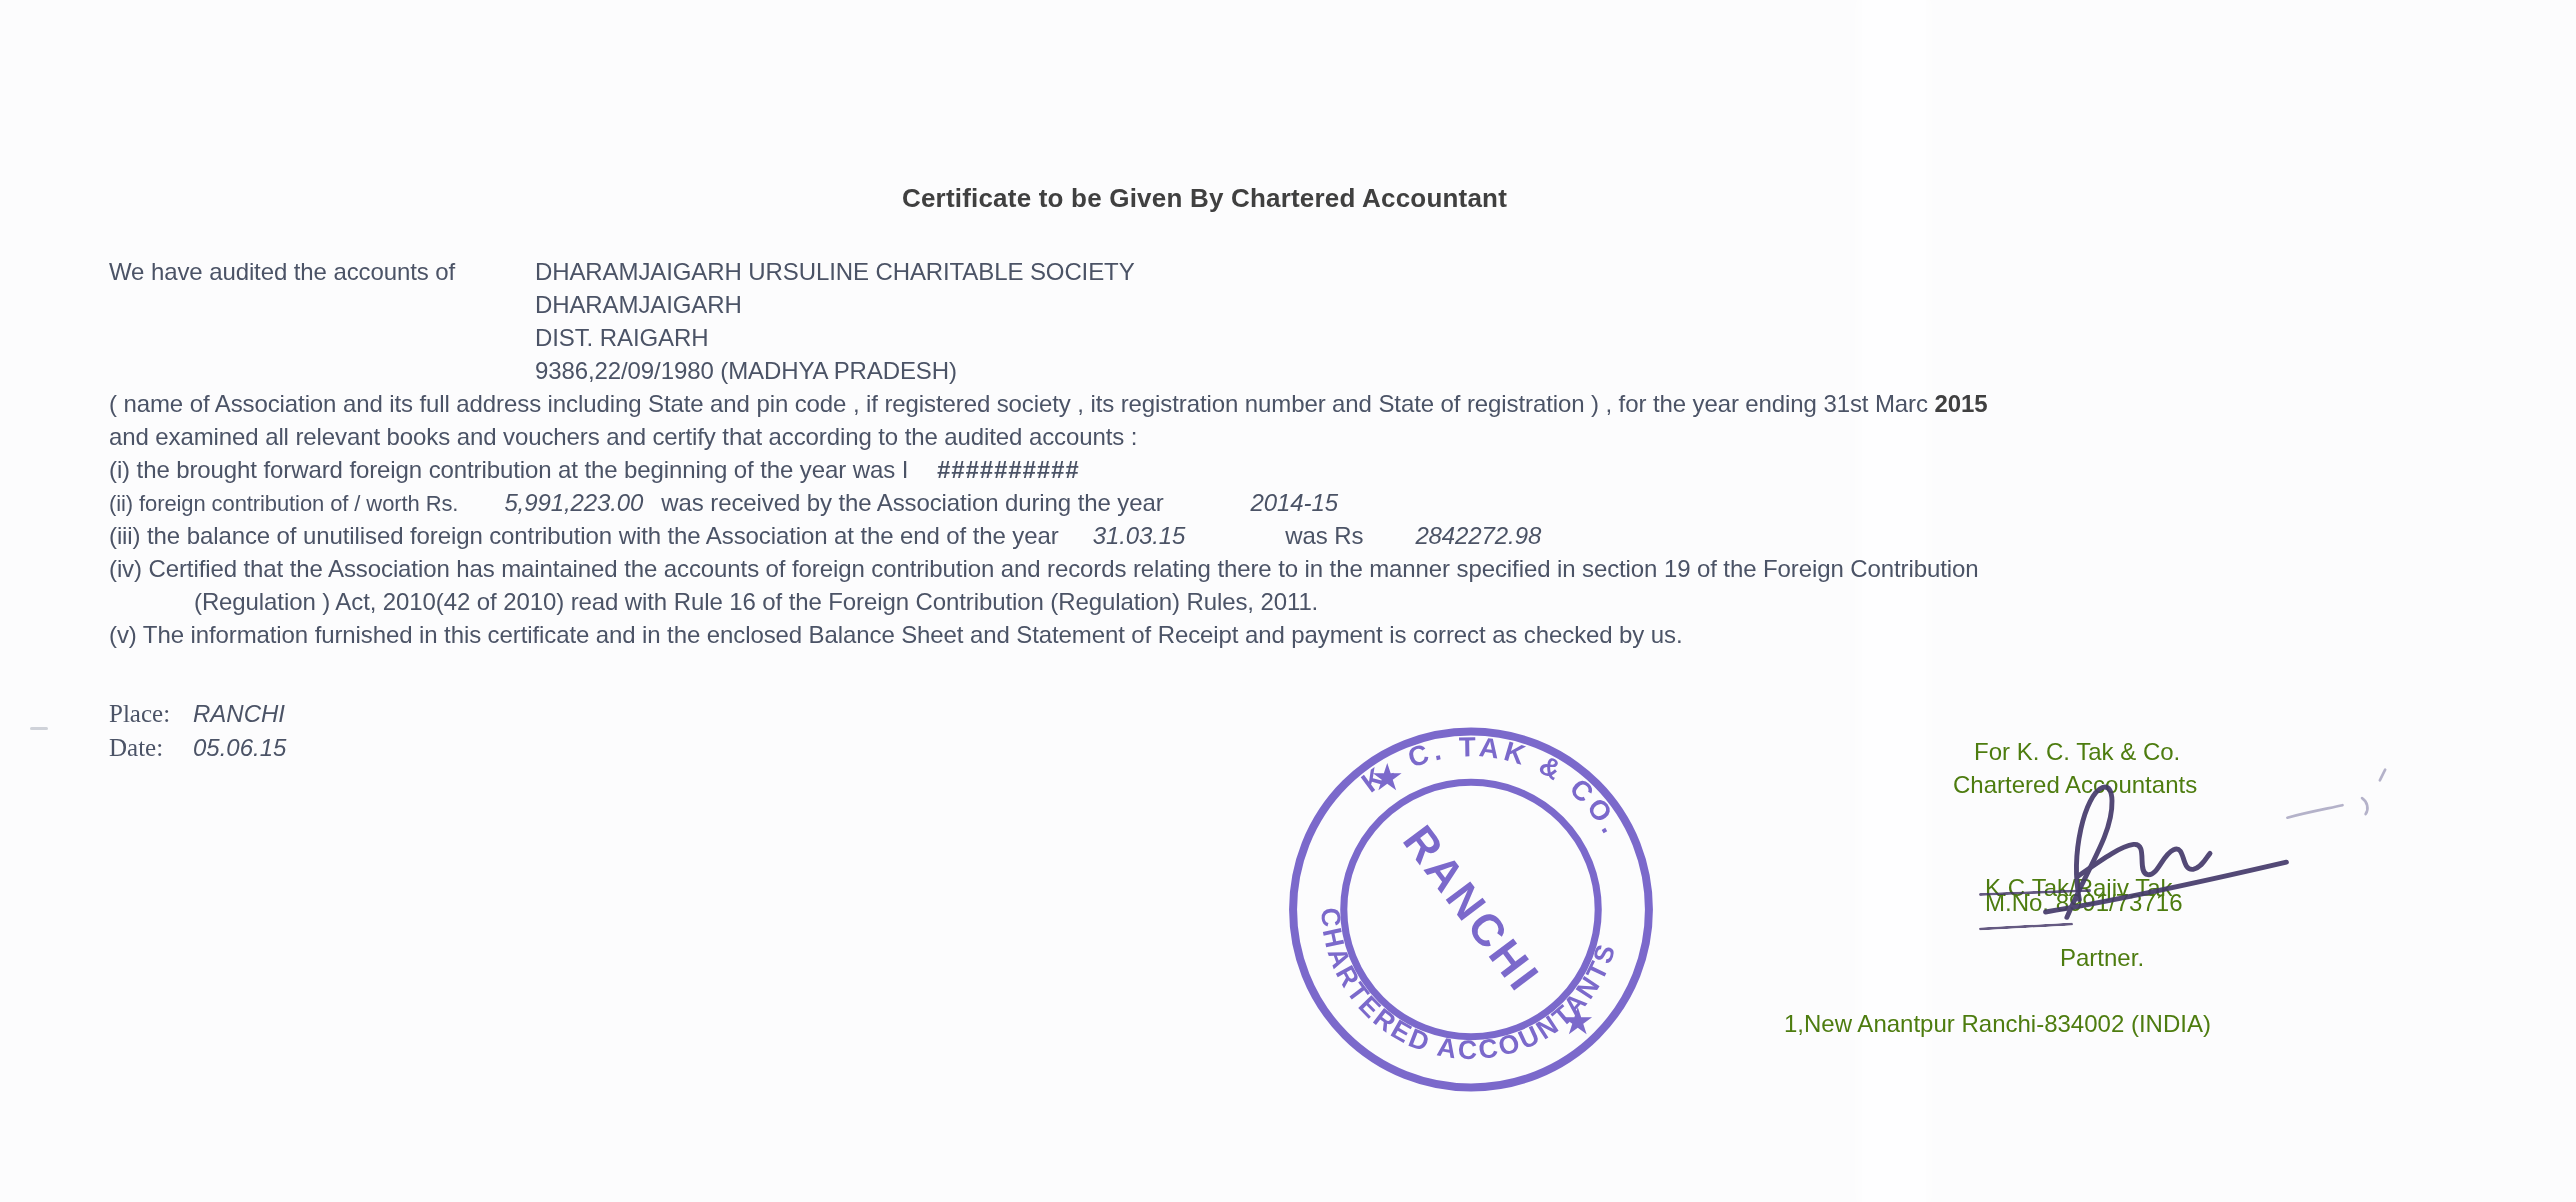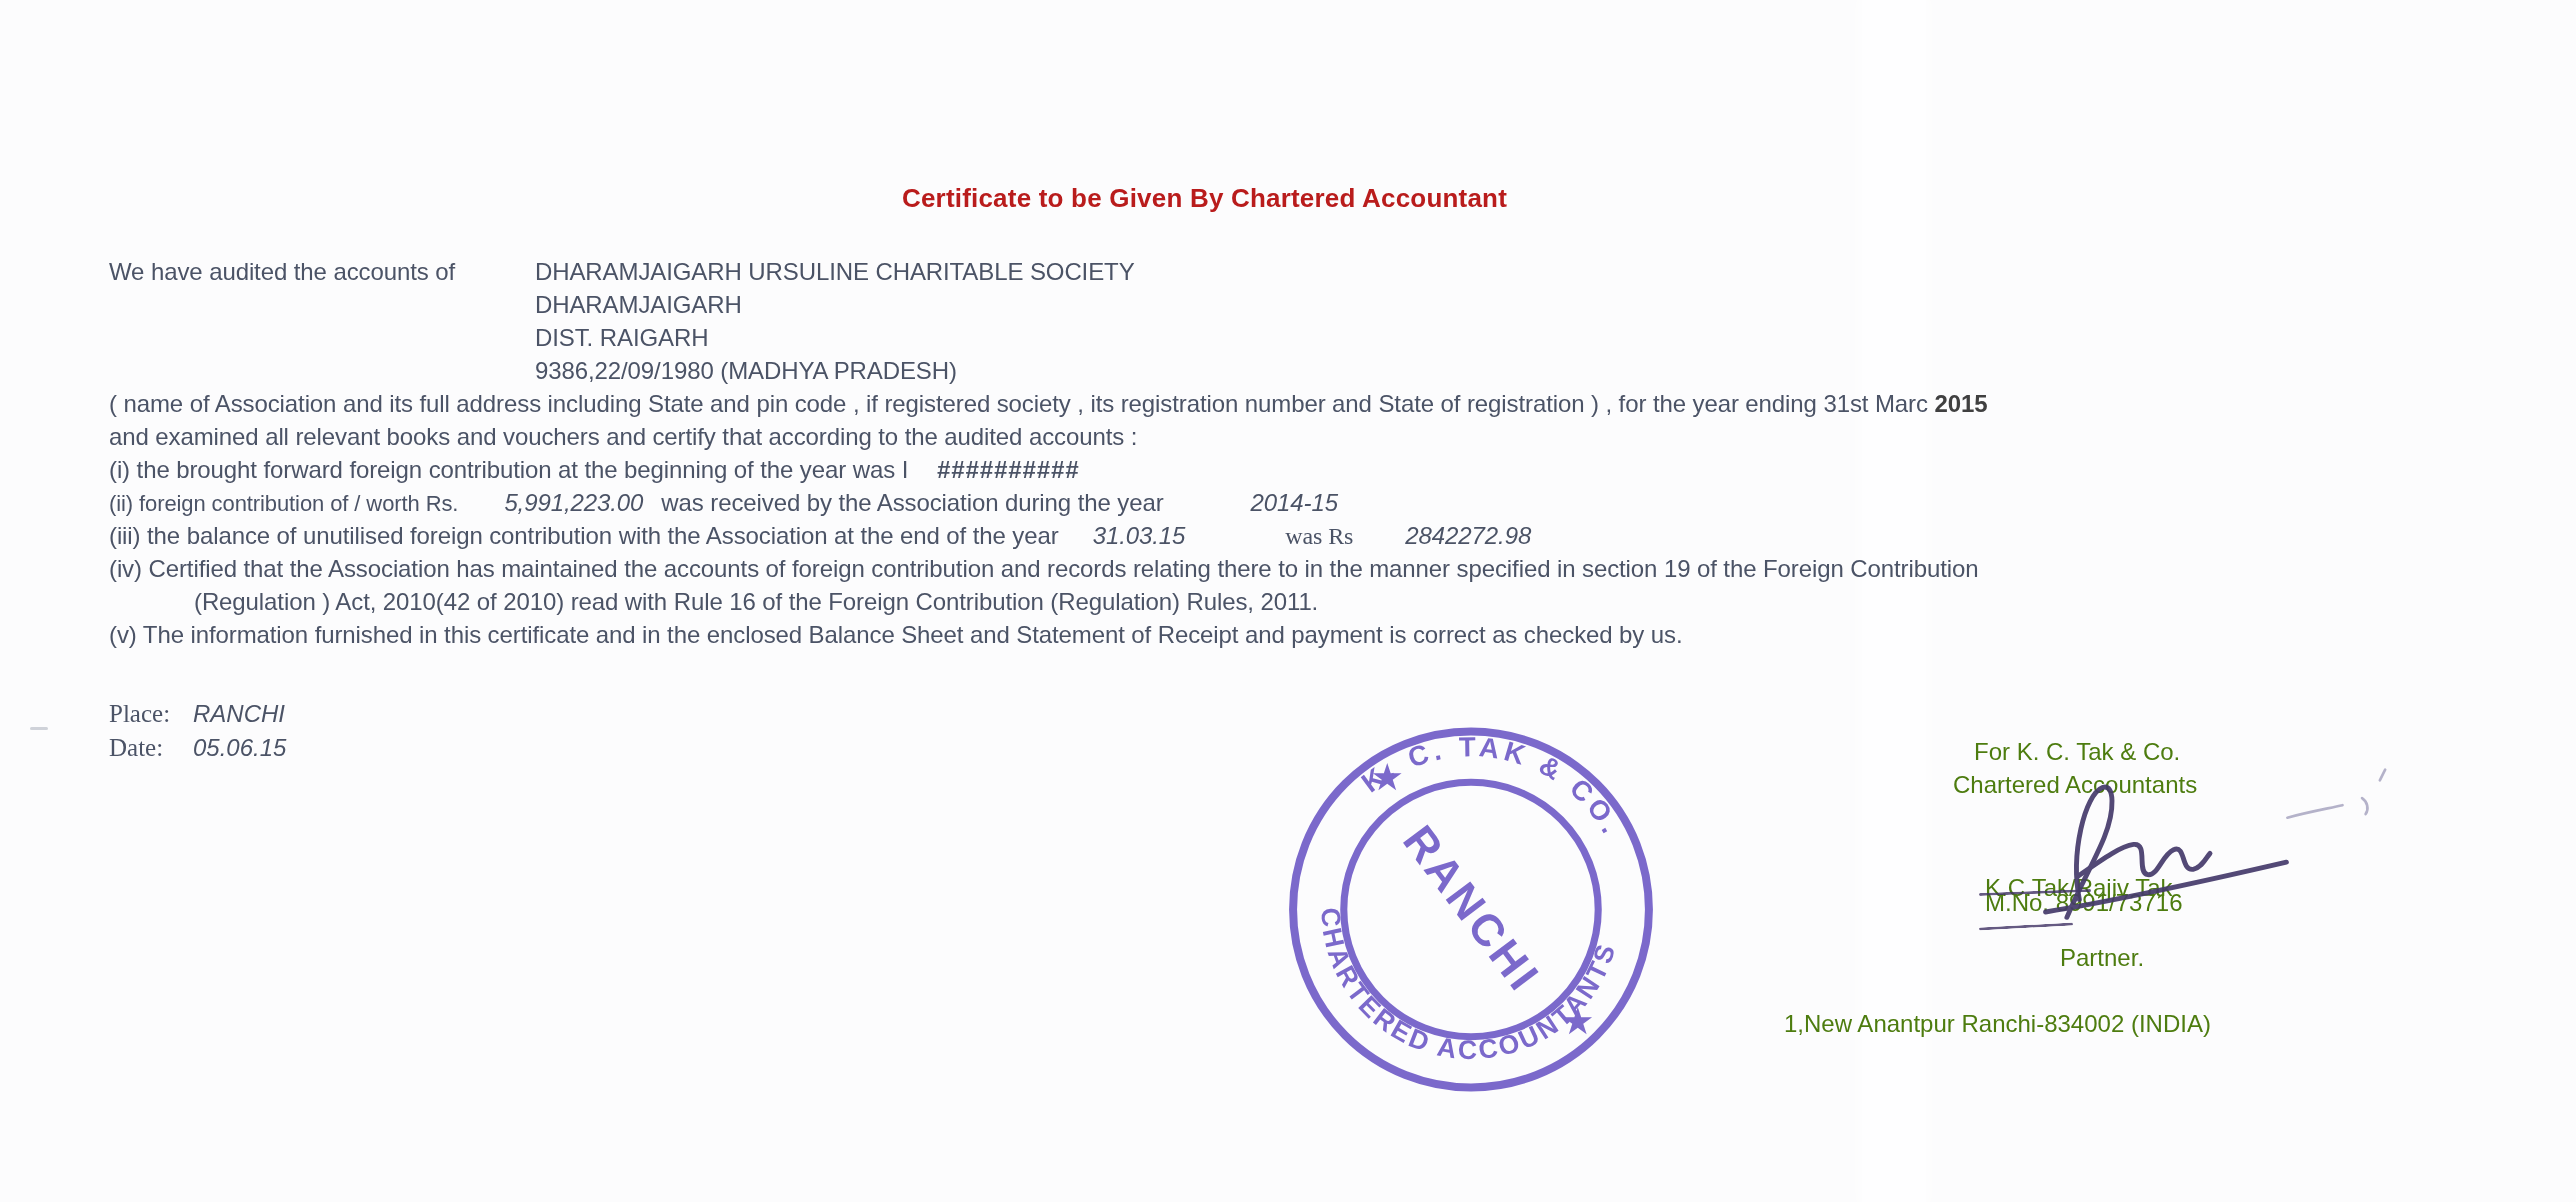--- a/index.html
+++ b/index.html
@@ -10,39 +10,39 @@
     overflow:hidden;
     font-family:"Liberation Sans", sans-serif;
     color:#4b5366;
   }
   
   .scan-band{position:absolute;top:0;height:100%;background:rgba(255,255,255,0.75);box-shadow:0 0 12.5px 5.3px rgba(255,255,255,0.6);}
   .edge-mark{position:absolute;background:#9aa0ad;opacity:.45;border-radius:1.8px;}
 
   .doc-title{
     position:absolute;left:109px;top:183px;width:2191px;
-    text-align:center;font-size:26px;font-weight:bold;color:#b91c1c;
+    text-align:center;font-size:26px;font-weight:bold;color:#404040;
     letter-spacing:0.2px;white-space:nowrap;
   }
   .doc-body{
     position:absolute;left:109px;top:255px;width:2280px;
     font-size:24px;letter-spacing:-0.1px;
   }
   .doc-body .ln{height:33px;line-height:33px;white-space:nowrap;}
   .it{}
   .intro-prefix{display:inline-block;width:426px;}
   .soc-indent{padding-left:426px;}
   .bold-year{font-weight:bold;color:#404040;}
   .hash{font-style:italic;font-weight:600;margin-left:28.5px;letter-spacing:0.9px;}
   .ii-label{font-size:22px;}
   .ii-amount{font-style:italic;margin-left:46px;}
   .ii-text{margin-left:18px;}
   .ii-year{font-style:italic;margin-left:87px;}
   .iii-date{font-style:italic;margin-left:34px;}
-  .iii-was{margin-left:100px;font-family:Liberation Serif, serif;}
+  .iii-was{margin-left:100px;}
   .iii-amount{font-style:italic;margin-left:52px;}
   .iv-indent{padding-left:85px;}
 
   .place-block{position:absolute;left:109px;top:697px;font-size:24px;}
   .place-block .ln{height:34px;line-height:34px;white-space:nowrap;}
   .pd-label{font-family:"Liberation Serif", serif;display:inline-block;width:84px;font-size:25px;}
   .pd-value{font-style:italic;}
 
   .sigline{position:absolute;font-size:24px;white-space:nowrap;color:#4d7c0f;}
   .strike{position:absolute;height:0;border-top:3.6px solid rgba(62,49,99,.8);border-radius:1.8px;}

